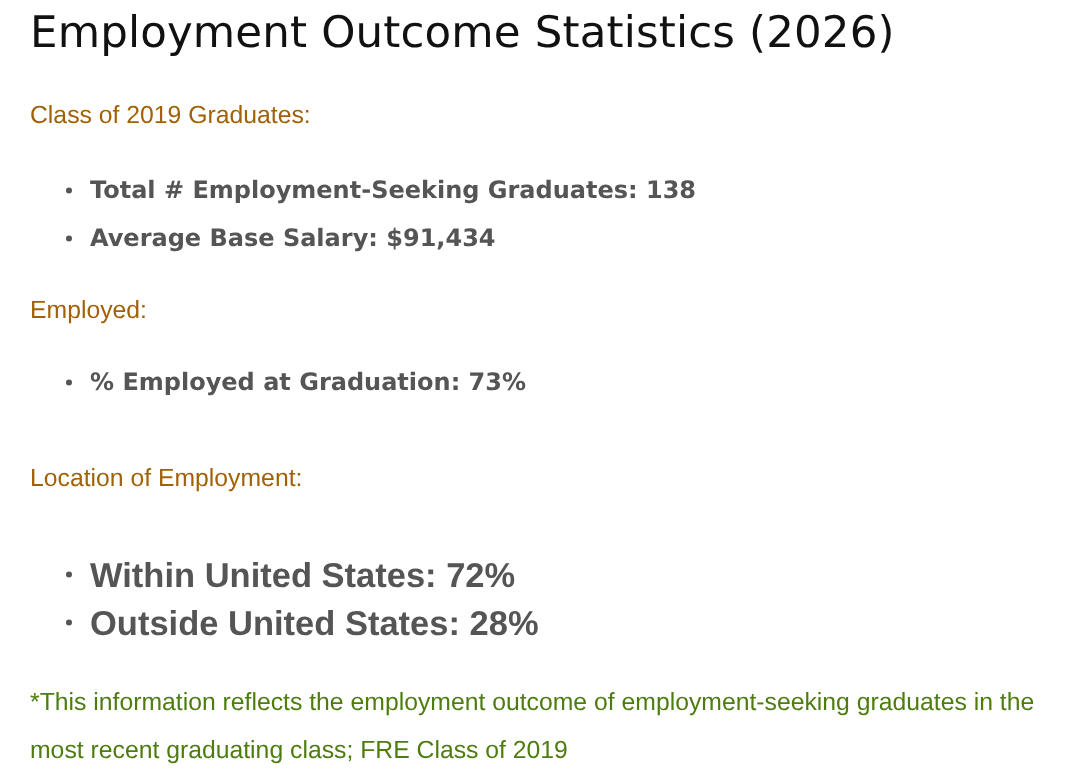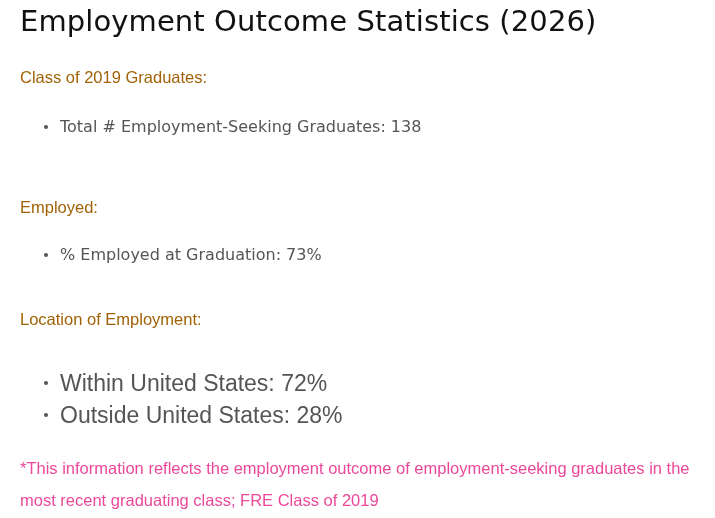--- a/index.html
+++ b/index.html
@@ -1,34 +1,35 @@
 <!DOCTYPE html>
 <html><head>
   <meta charset="utf-8">
   <style>
     html, body { margin: 0; padding: 0; background: #ffffff; }
     body { width: 715px; height: 518px; overflow: hidden; font-family: "DejaVu Sans", sans-serif; }
     .page { position: relative; padding: 0 0 0 20px; }
     h1 { position: absolute; left: 20px; top: 4px; margin: 0; font-size: 29px; font-weight: 500; color: #111; letter-spacing: 0.1px; }
     .section-label { position: absolute; left: 20px; margin: 0; font-size: 16.5px; color: #a16207; font-family: "Liberation Sans", sans-serif; }
-    ul { position: absolute; left: 0; margin: 0; padding: 0 0 0 60px; list-style: none; }
+    ul { position: absolute; left: 0; margin: 0; padding: 0 0 0 60px; list-style: none; font-weight: bold; }
     li { position: relative; font-size: 16px; color: #555; height: 32px; line-height: 32px; }
     li::before { content: ""; position: absolute; left: -16px; top: 14px; width: 4px; height: 4px; border-radius: 50%; background: #555; }
     ul.narrow li { font-family: "Liberation Sans", sans-serif; font-size: 23px; }
-    .footnote { position: absolute; left: 20px; top: 452px; margin: 0; width: 690px; font-family: "Liberation Sans", sans-serif; font-size: 16.5px; color: #ec4899; line-height: 32px; }
+    .footnote { position: absolute; left: 20px; top: 452px; margin: 0; width: 690px; font-family: "Liberation Sans", sans-serif; font-size: 16.5px; color: #4d7c0f; line-height: 32px; }
   </style>
 </head>
 <body>
 
 <div class="page">
   <h1>Employment Outcome Statistics (2026)</h1>
 
   <p class="section-label" style="top:68px">Class of 2019 Graduates:</p>
   <ul style="top:111px">
     <li>Total # Employment-Seeking Graduates: 138</li>
+    <li>Average Base Salary: $91,434</li>
   </ul>
 
   <p class="section-label" style="top:198px">Employed:</p>
   <ul style="top:239px">
     <li>% Employed at Graduation: 73%</li>
   </ul>
 
   <p class="section-label" style="top:310px">Location of Employment:</p>
   <ul class="narrow" style="top:367px">
     <li>Within United States: 72%</li>

